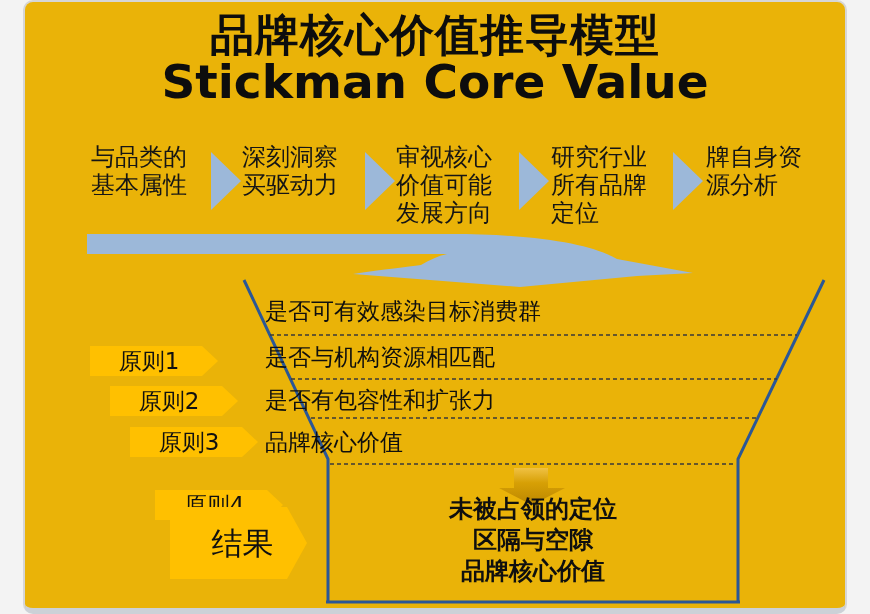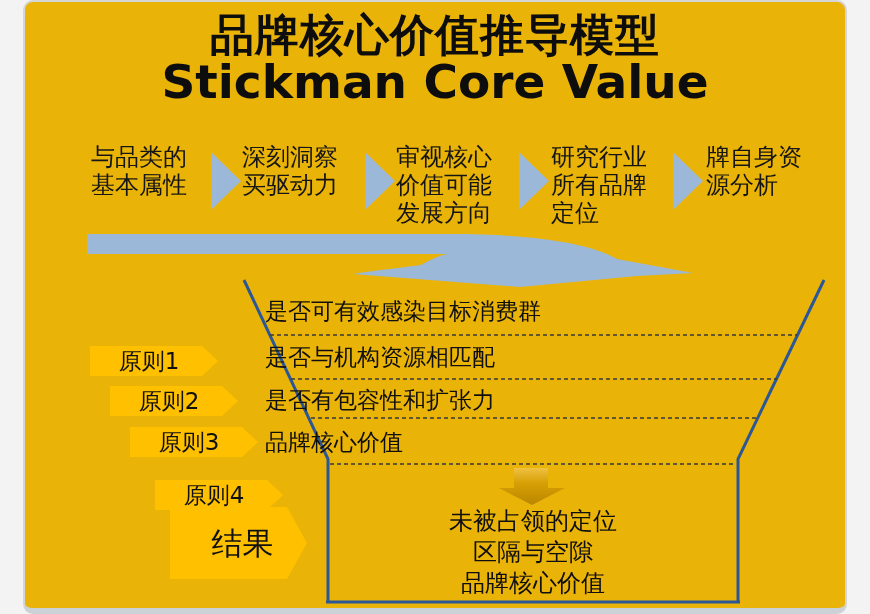--- a/index.html
+++ b/index.html
@@ -30,31 +30,31 @@
   .funnel { fill:none; stroke:var(--line_blue); stroke-width:3; }
   .dots   { fill:none; stroke:#3a3a3a; stroke-width:1.5; stroke-dasharray:4 3; }
   
   .plabel { position:absolute; width:128px; height:30px; box-sizing:border-box;
     background:var(--gold); color:#101010; font-size:23px; line-height:30px;
     text-align:center; padding-right:10px;
     clip-path:polygon(0 0, calc(100% - 16px) 0, 100% 50%, calc(100% - 16px) 100%, 0 100%);margin-top:39px; }
   .l1{left:65px;  top:305px}
   .l2{left:85px;  top:345px}
   .l3{left:105px; top:386px}
-  .l4{left:130px; top:439px}
+  .l4{left:130px; top:449px}
   .frow { position:absolute; left:240px; width:536px; text-align:left;
     font-size:23px; color:#0f0f0f; white-space:nowrap; }
   .r1{top:294px} .r2{top:340px} .r3{top:383px} .r4{top:425px}
   
   .result-label { position:absolute; left:145px; top:505px; width:137px; height:72px;
     box-sizing:border-box; background:var(--gold); color:#101010;
     font-size:31px; line-height:72px; text-align:center; padding-right:12px;
     clip-path:polygon(0 0, calc(100% - 20px) 0, 100% 50%, calc(100% - 20px) 100%, 0 100%);padding-left:20px; }
-  .result-text { position:absolute; left:330px; top:504px; width:356px;
-    text-align:center; font-size:24px; line-height:31px; color:#0f0f0f; }
+  .result-text { position:absolute; left:330px; top:492px; width:356px;
+    text-align:center; font-size:24px; line-height:31px; color:#0f0f0f;font-weight:bold; }
 </style>
 </head>
 <body>
 
 <div class="canvas">
 
   <div class="title-zh">品牌核心价值推导模型</div>
   <div class="title-en">Stickman Core Value</div>
 
   <div>

